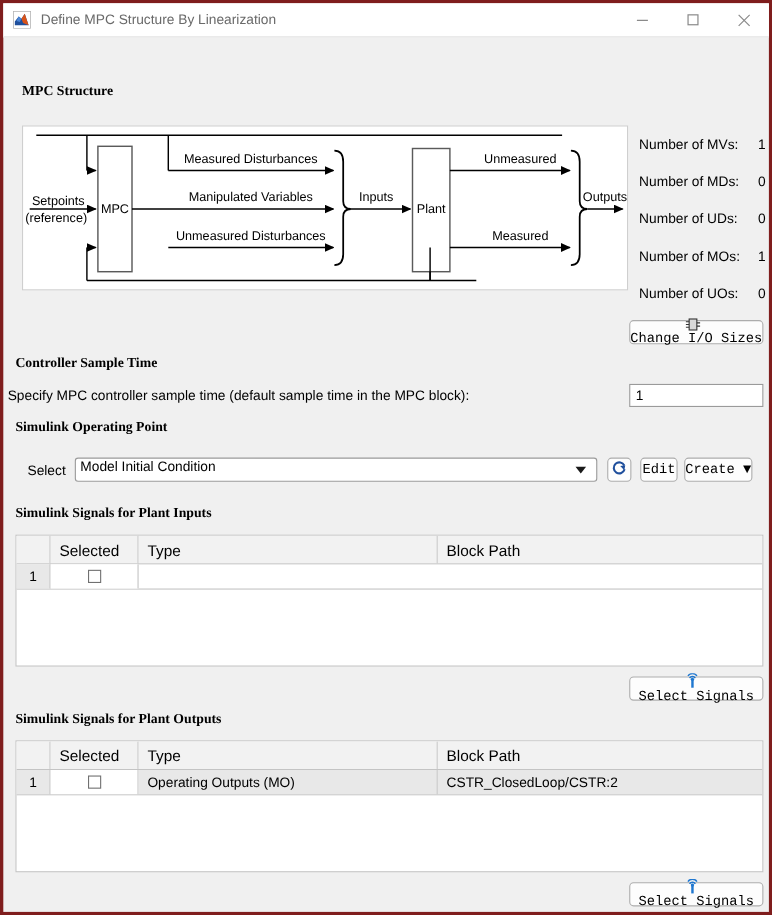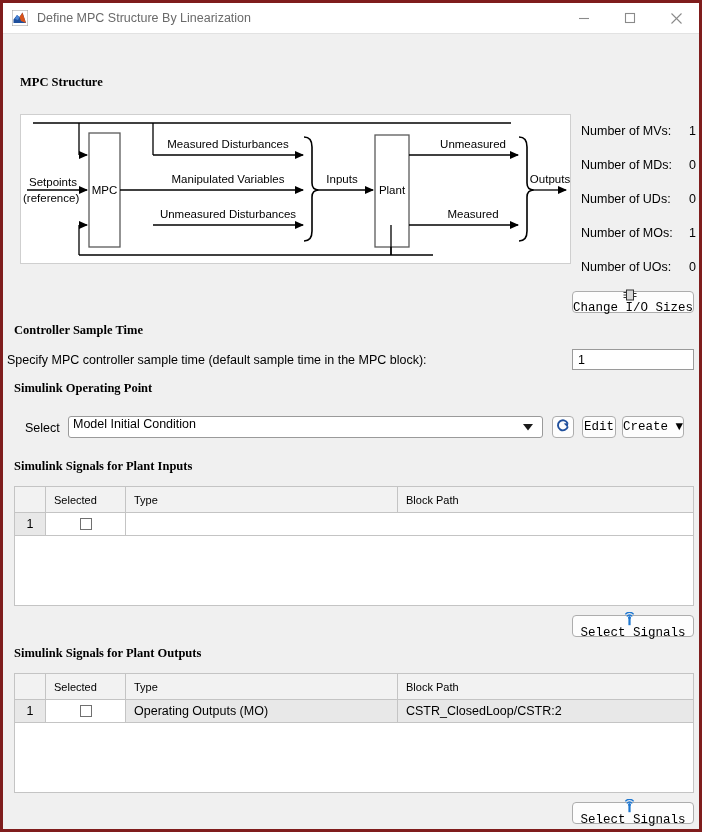--- a/index.html
+++ b/index.html
@@ -152,21 +152,21 @@
     height: 26px;
     background: #f2f2f2;
     border-bottom: 1px solid #c4c4c4;
     box-sizing: border-box;
   }
   .th {
     box-sizing: border-box;
     border-right: 1px solid #c4c4c4;
     display: flex; align-items: center;
     padding-left: 8px;
-    font-size: 11px;
+    font-size: 14px;
     color: #000;
     background: #f2f2f2;
   }
   .trow {
     display: flex;
     height: 23px;
     box-sizing: border-box;
     border-bottom: 1px solid #c4c4c4;
   }
   .td {

